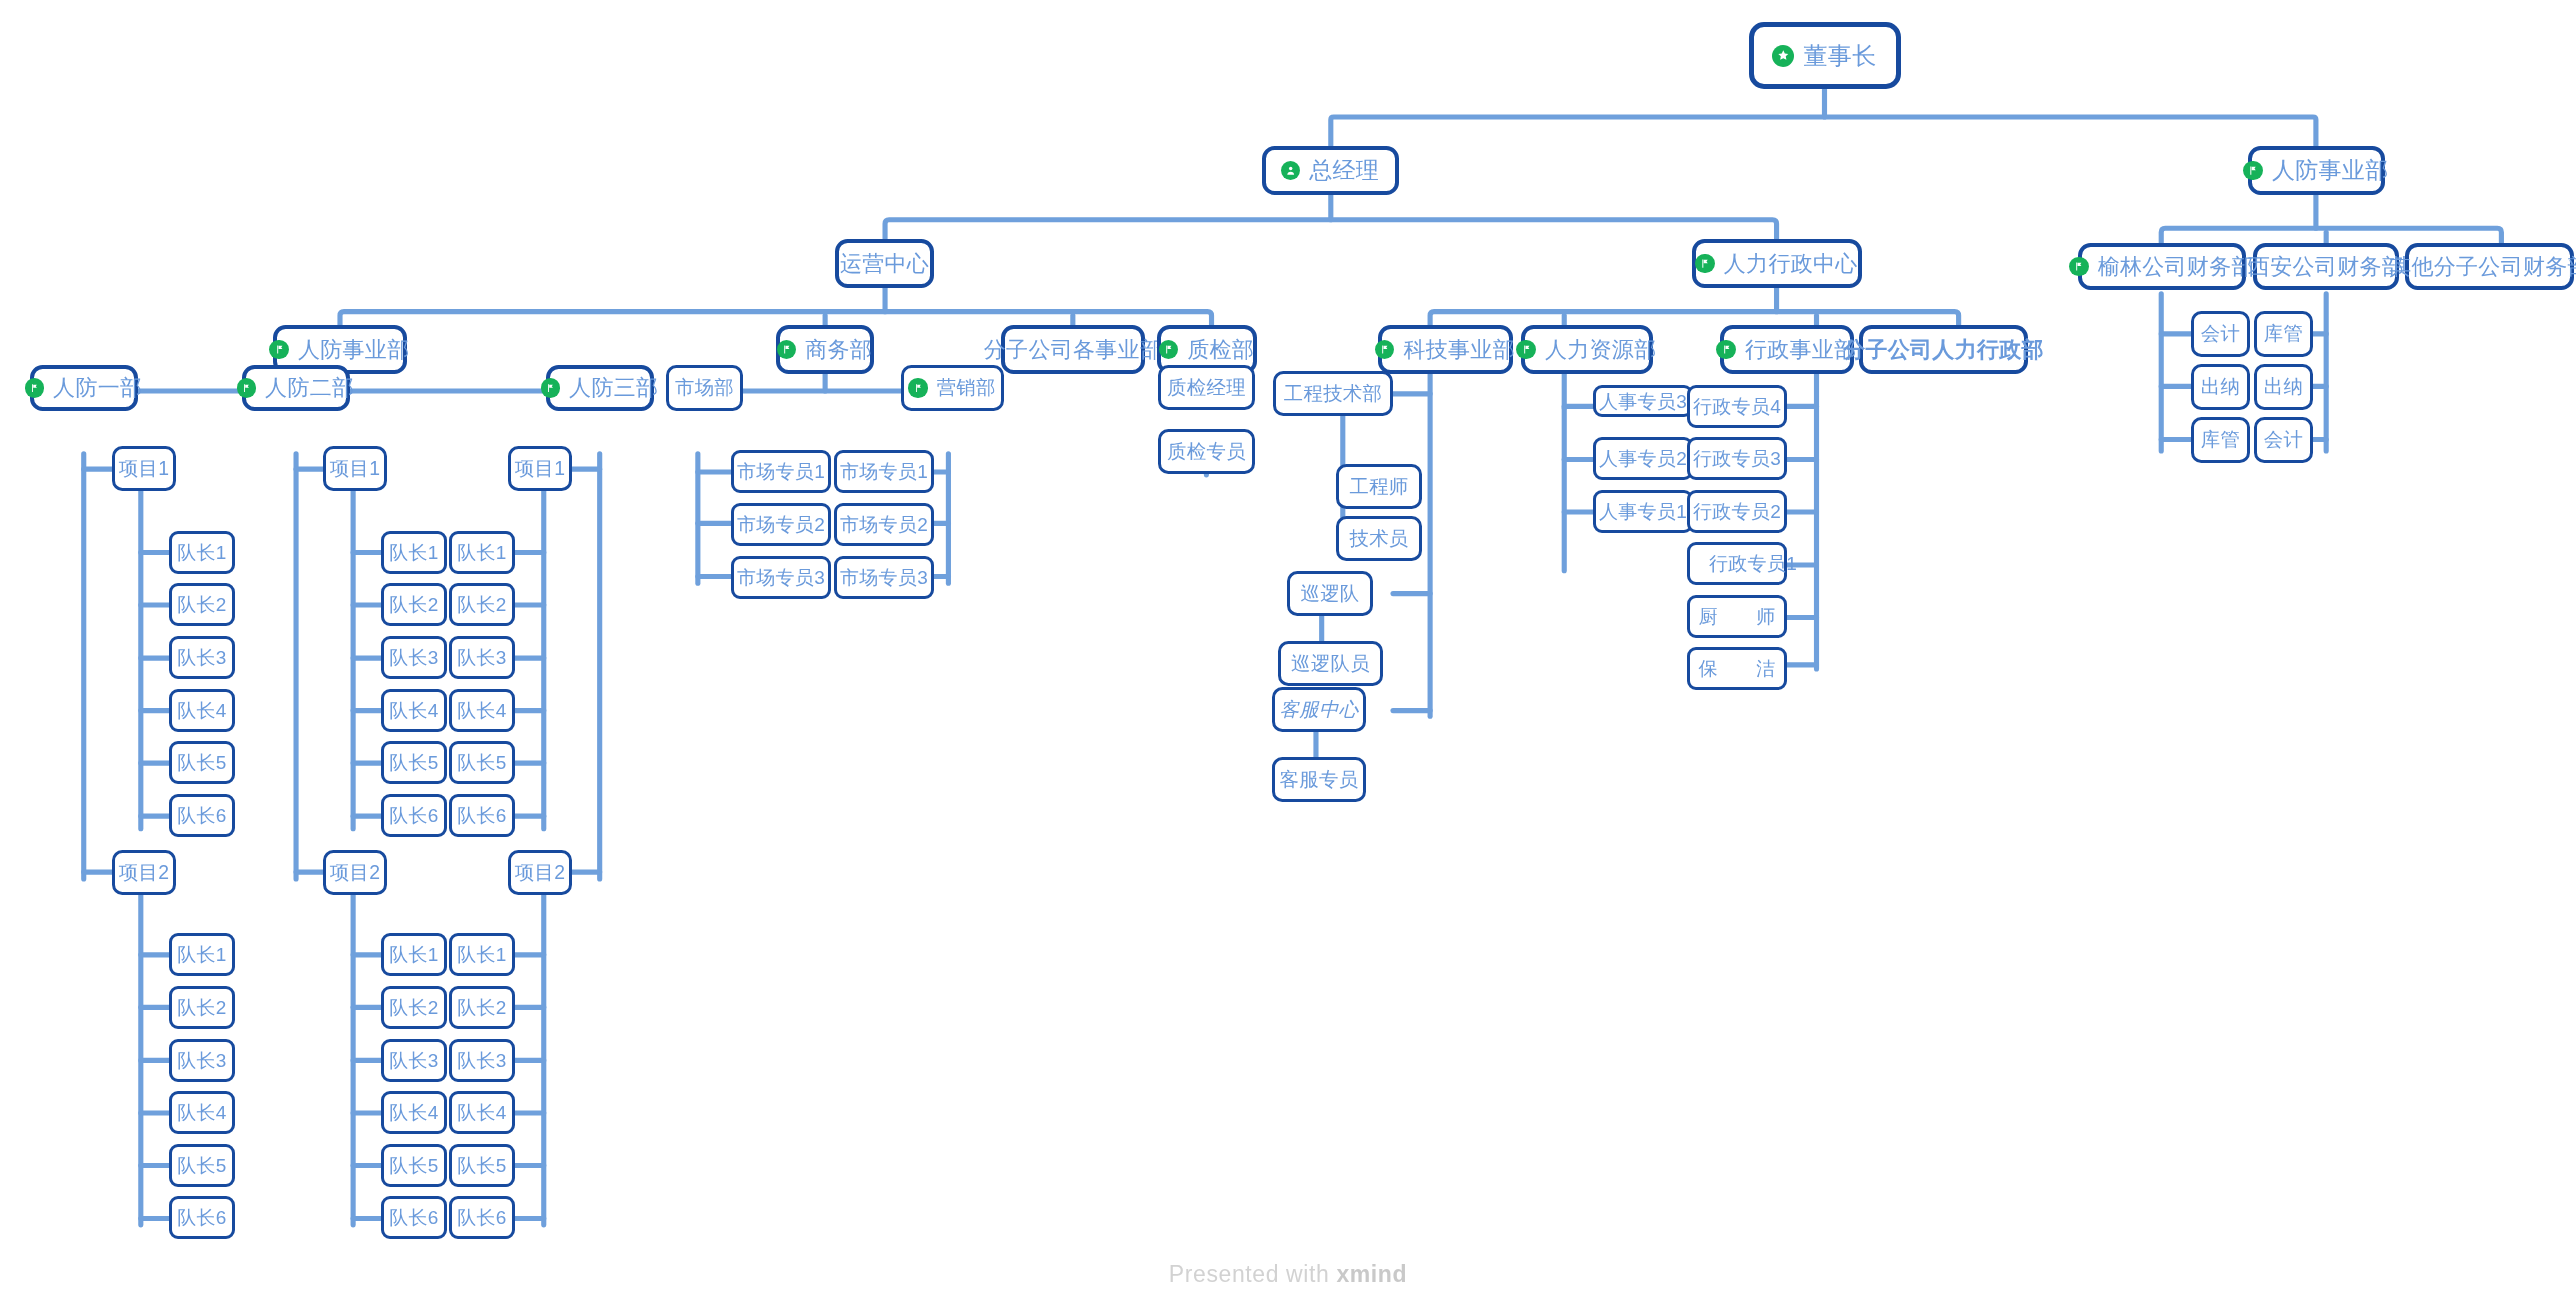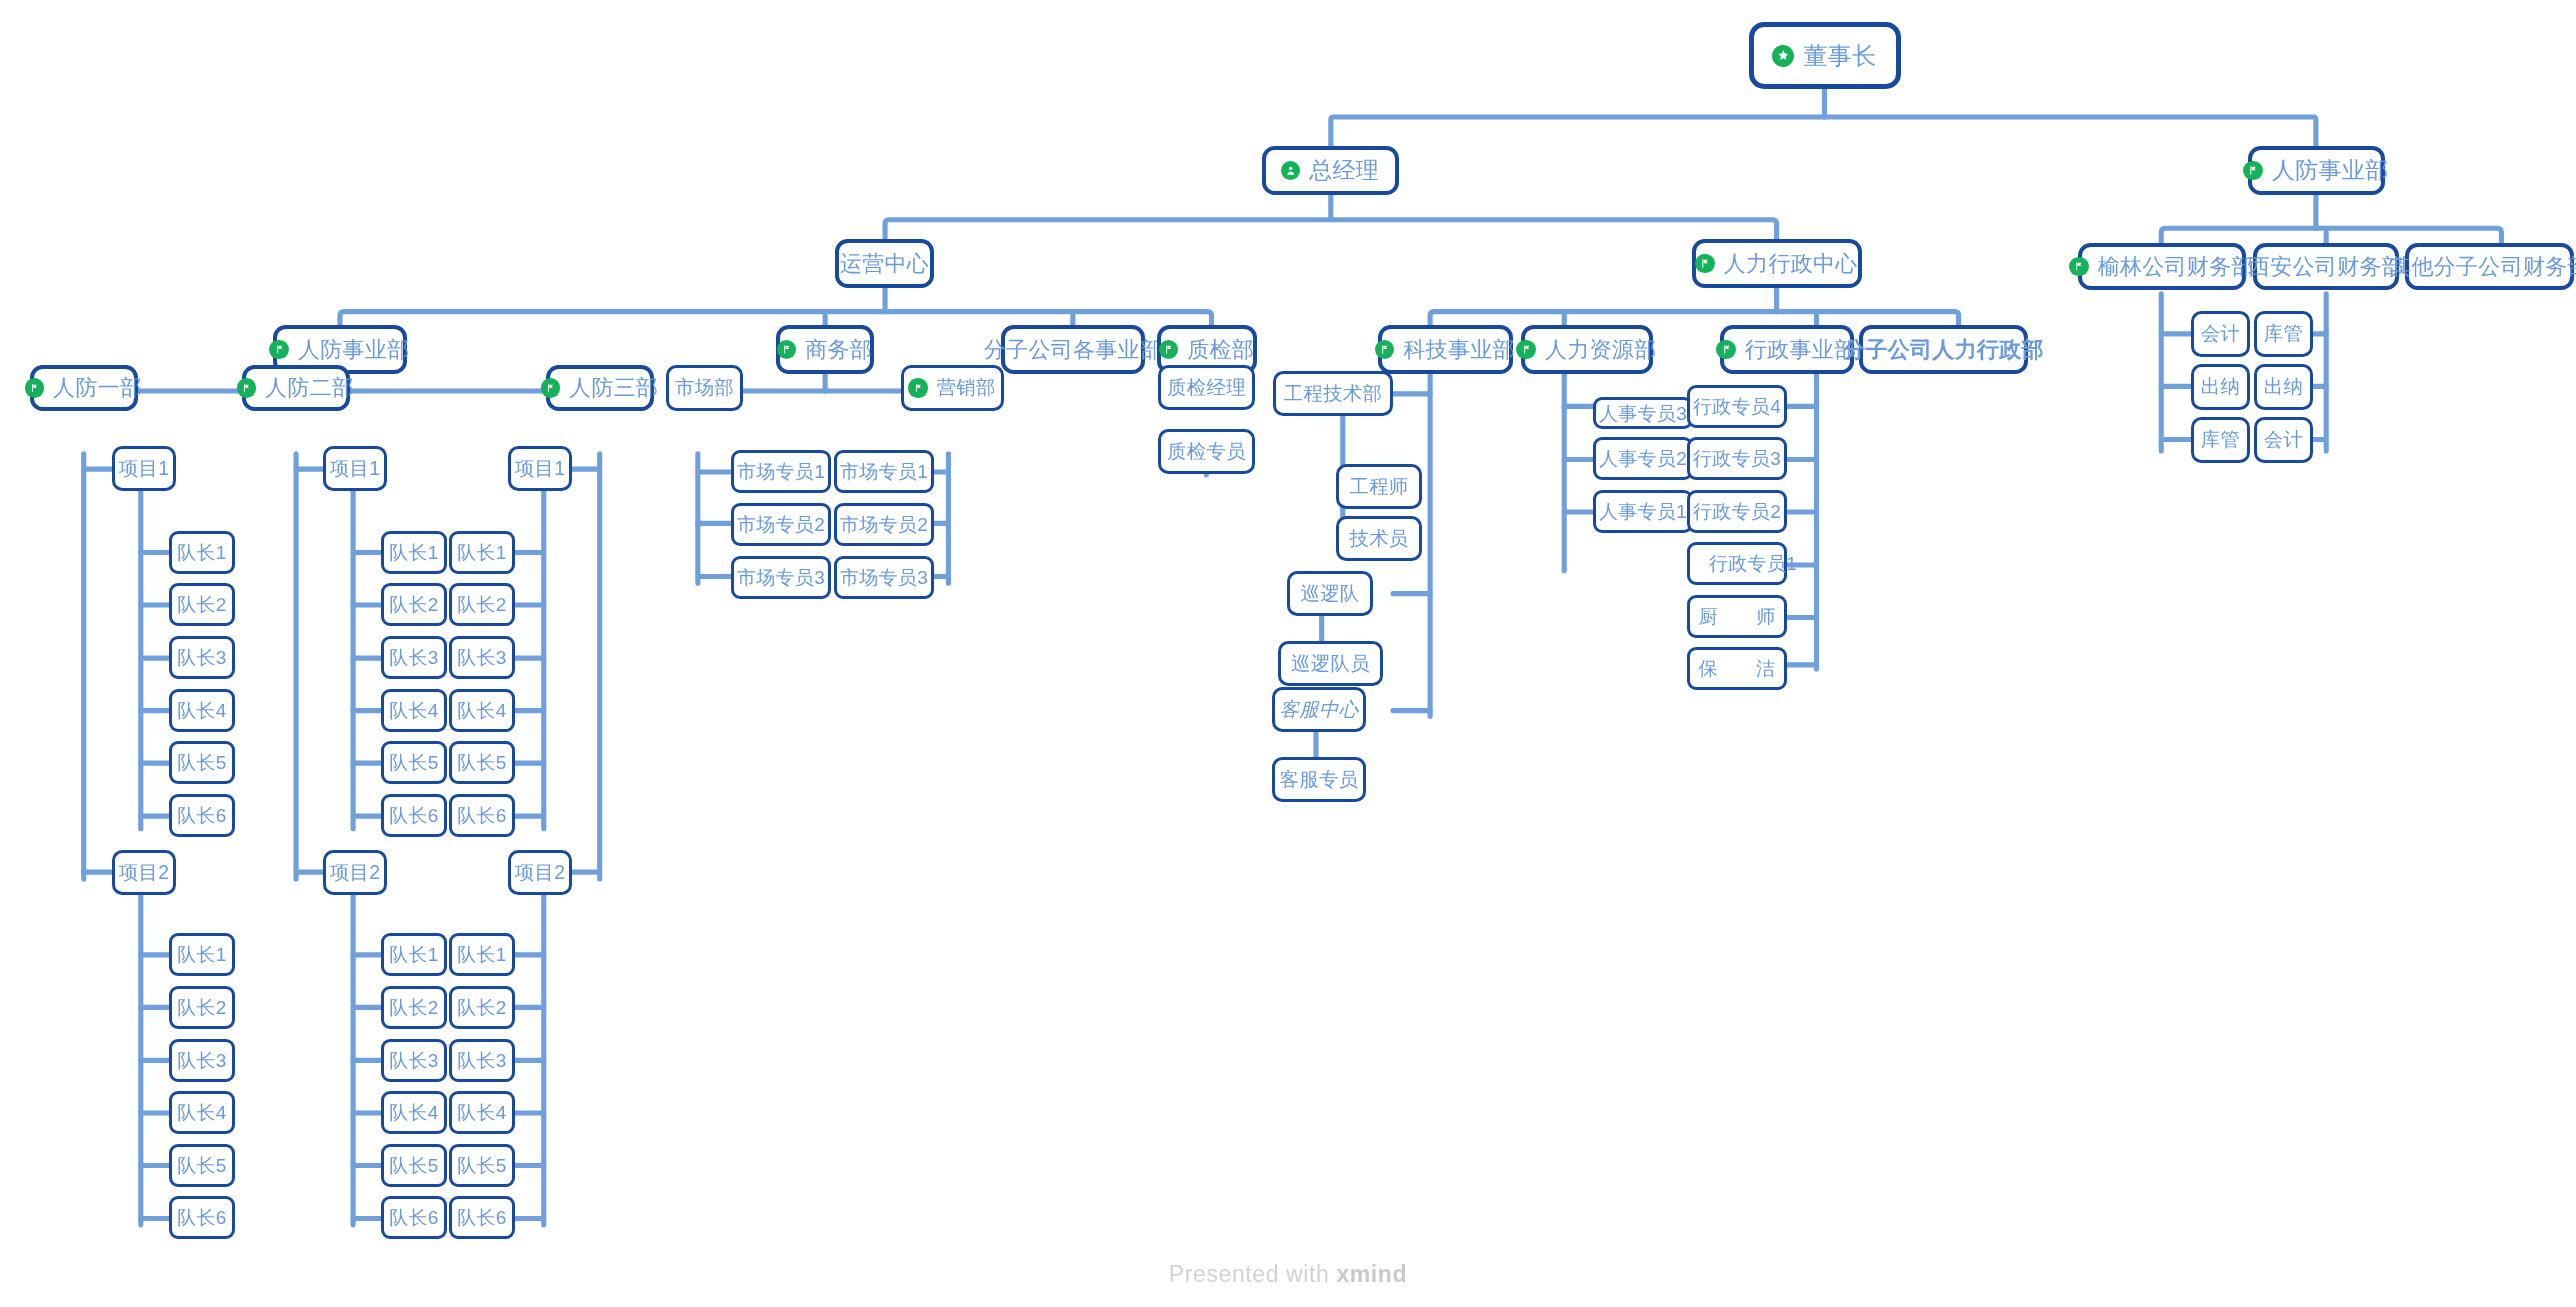--- a/index.html
+++ b/index.html
@@ -594,21 +594,21 @@
     <span class="nlabel">巡逻队员</span>
   </div>
   <div class="node small" style="left:1272px;top:687px;width:94px;height:45px;font-style:italic;">
     <span class="nlabel">客服中心</span>
   </div>
   <div class="node small" style="left:1272px;top:757px;width:94px;height:45px;">
     <span class="nlabel">客服专员</span>
   </div>
 
   <div id="hr-specialists">
-      <div class="node tiny" style="left: 1593px; top: 385px; width: 100px; height: 32px; margin-top: 12px;">
+      <div class="node tiny" style="left: 1593px; top: 385px; width: 100px; height: 32px;">
         <span class="nlabel">人事专员3</span>
       </div>
       <div class="node tiny" style="left: 1593px; top: 437px; width: 100px; height: 43px;">
         <span class="nlabel">人事专员2</span>
       </div>
       <div class="node tiny" style="left: 1593px; top: 490px; width: 100px; height: 43px;">
         <span class="nlabel">人事专员1</span>
       </div>
     </div>
   <div id="admin-specialists">

